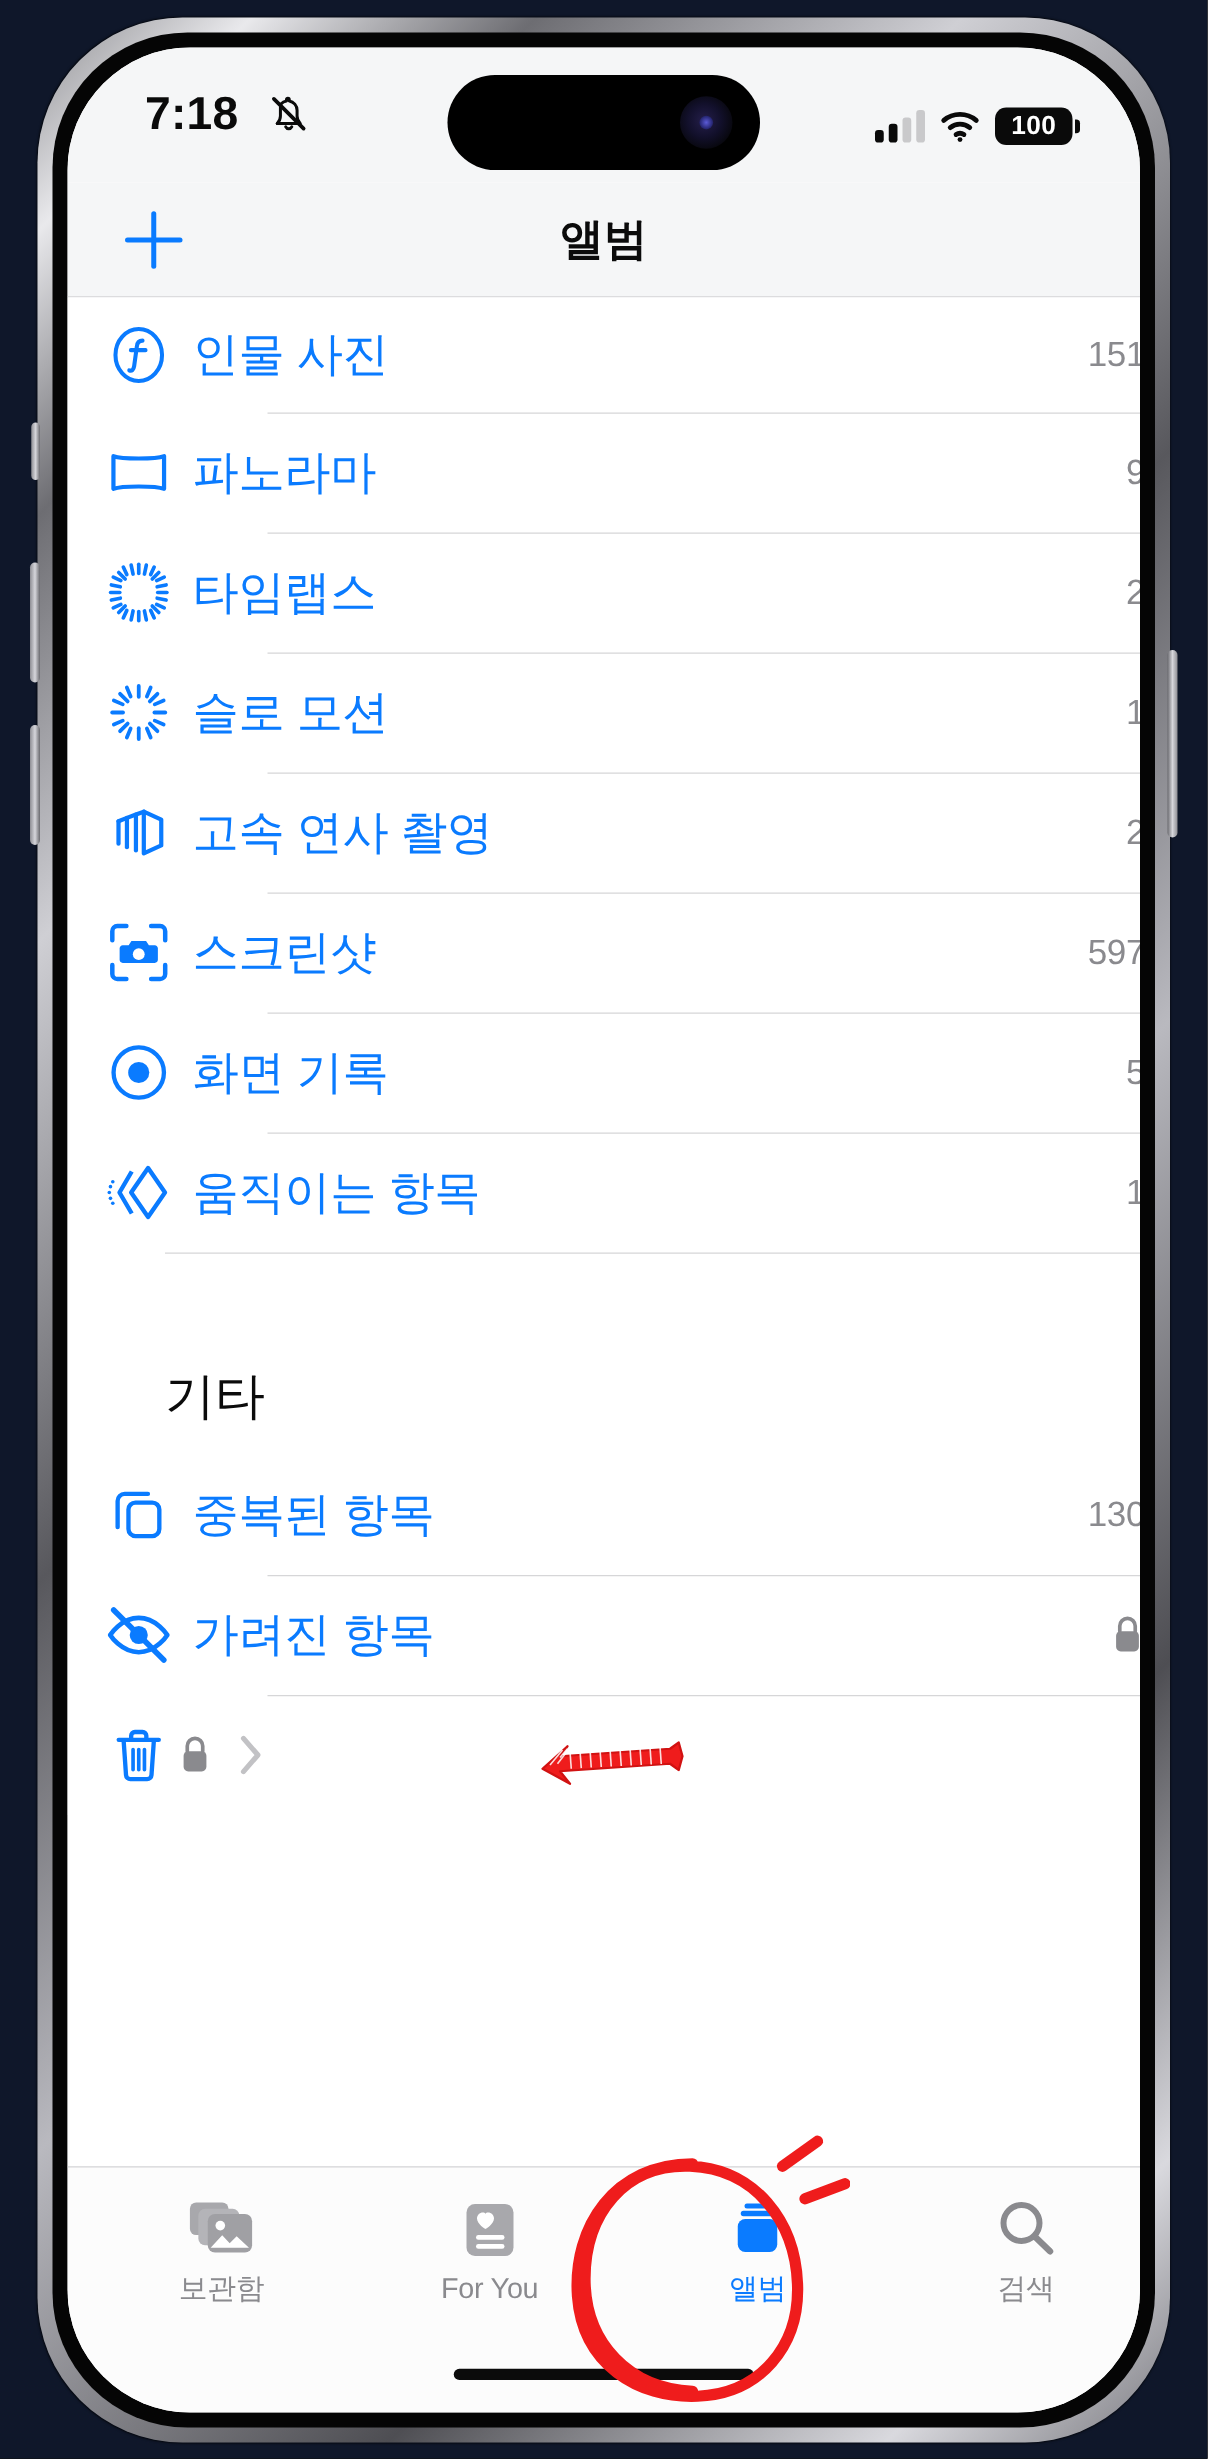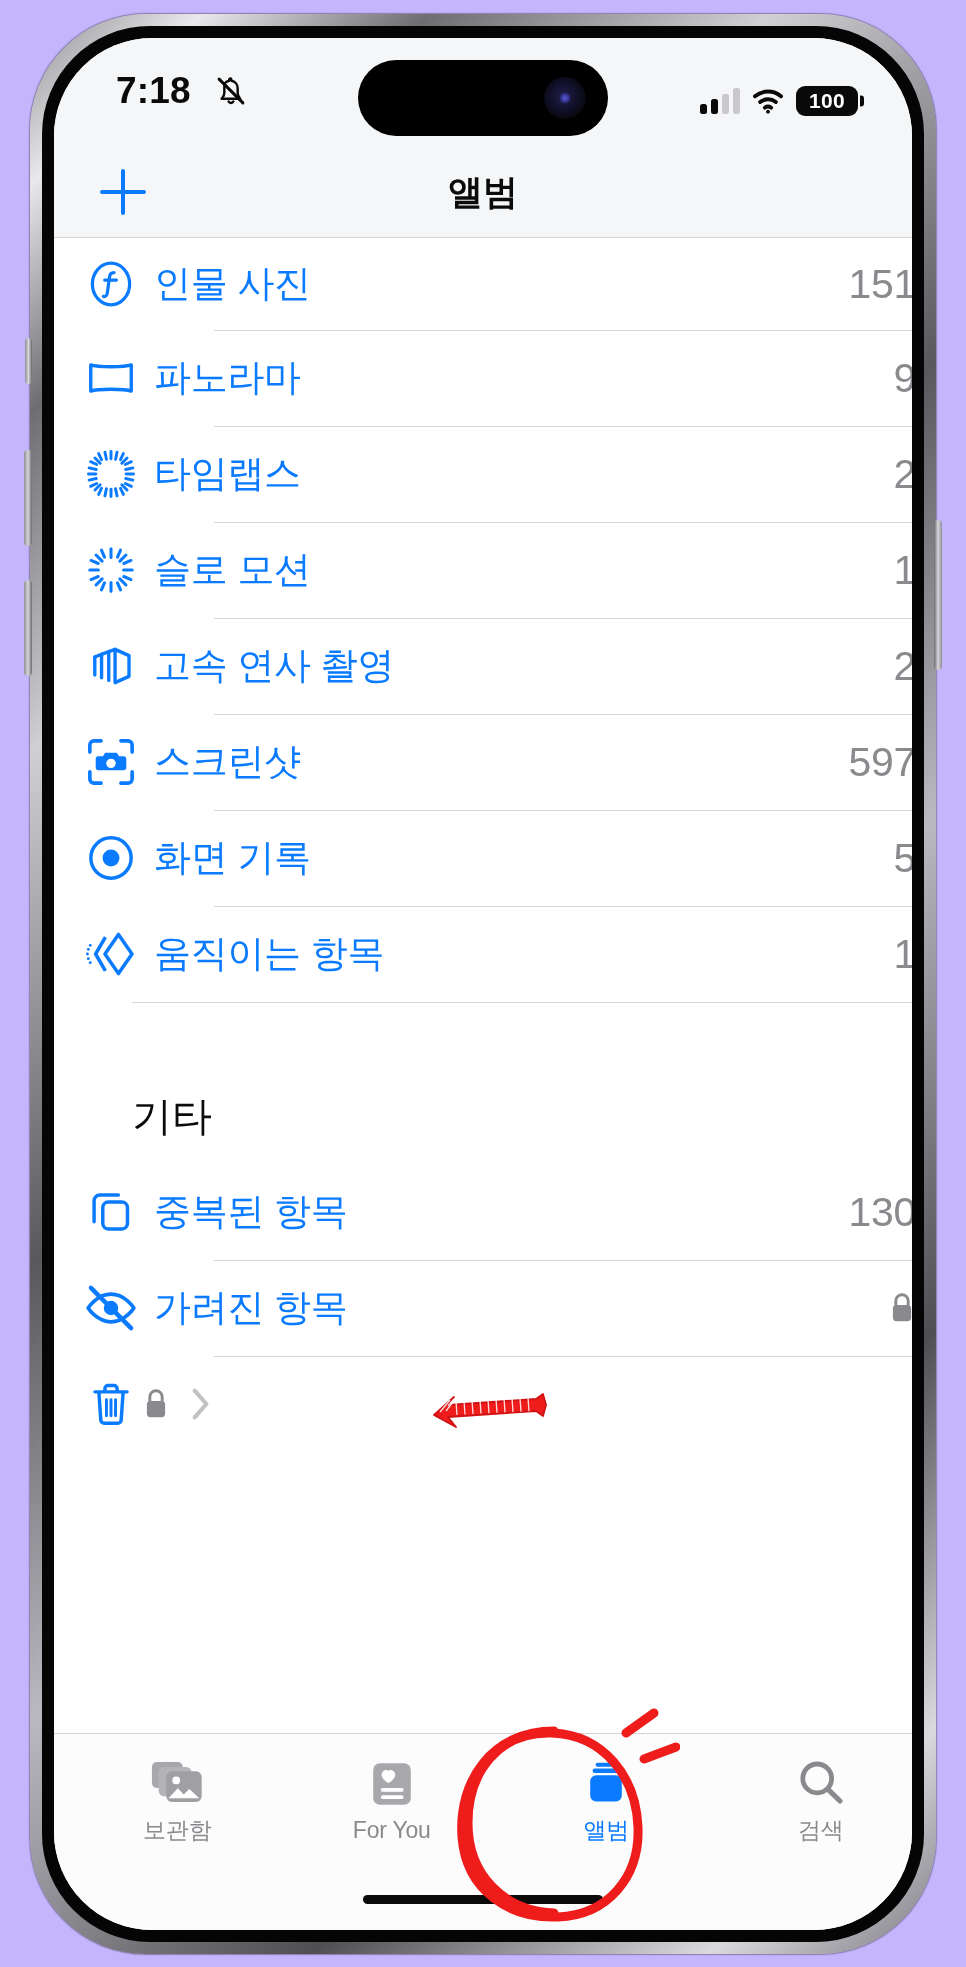--- a/index.html
+++ b/index.html
@@ -9,21 +9,21 @@
     height: 1967px;
     background: #000000;
     font-family: "Liberation Sans", "DejaVu Sans", sans-serif;
     overflow: hidden;
   }
 
   #stage {
     position: relative;
     width: 966px;
     height: 1967px;
-    background: #c4b5fd;
+    background: #0f172a;
   }
 
   
   .phone-outer {
     position: absolute;
     left: 30px;
     top: 14px;
     width: 906px;
     height: 1940px;
     border-radius: 116px;
@@ -135,21 +135,21 @@
   }
   .row + .row::before {
     content:""; position:absolute; left: 160px; right: 0; top: 0; height: 1px;
     background: #d6d6d8;
   }
   .row .ic { width: 62px; min-width:62px; display:flex; align-items:center; justify-content:center; }
   .row .label {
     flex: 1; font-size: 37px; color: #0a7bff; letter-spacing: -0.3px;
     margin-left: 12px; white-space: nowrap;
   }
-  .row .count { font-size: 41px; color: #8a8a8e; margin-right: 22px; letter-spacing:-0.3px; }
+  .row .count { font-size: 28px; color: #8a8a8e; margin-right: 22px; letter-spacing:-0.3px; }
   .row .lockwrap { margin-right: 22px; display:flex; align-items:center; }
   .chev { width: 18px; height: 32px; }
   .row.first { height: 92px; }
 
   .gap { height: 66px; background: #fff; position: relative; }
   .gap::before {
     content:""; position:absolute; left: 78px; right: 0; top: 0; height: 1px; background:#d6d6d8;
   }
   .section-header {
     height: 96px; display: flex; align-items: center; padding-left: 78px;

